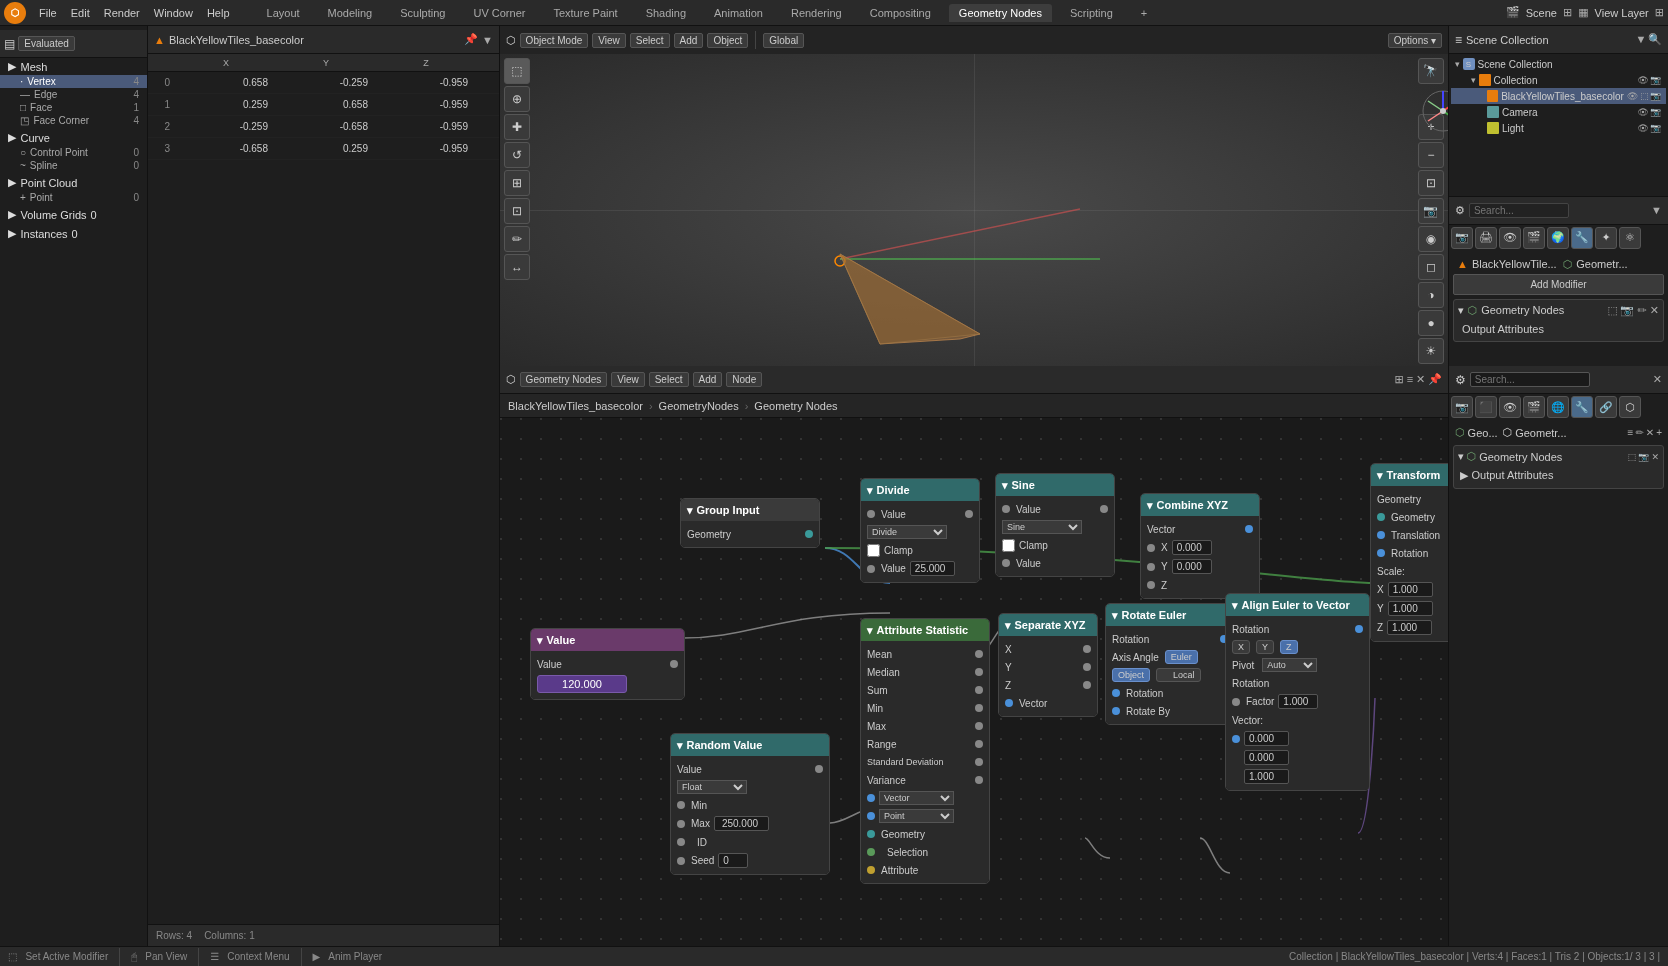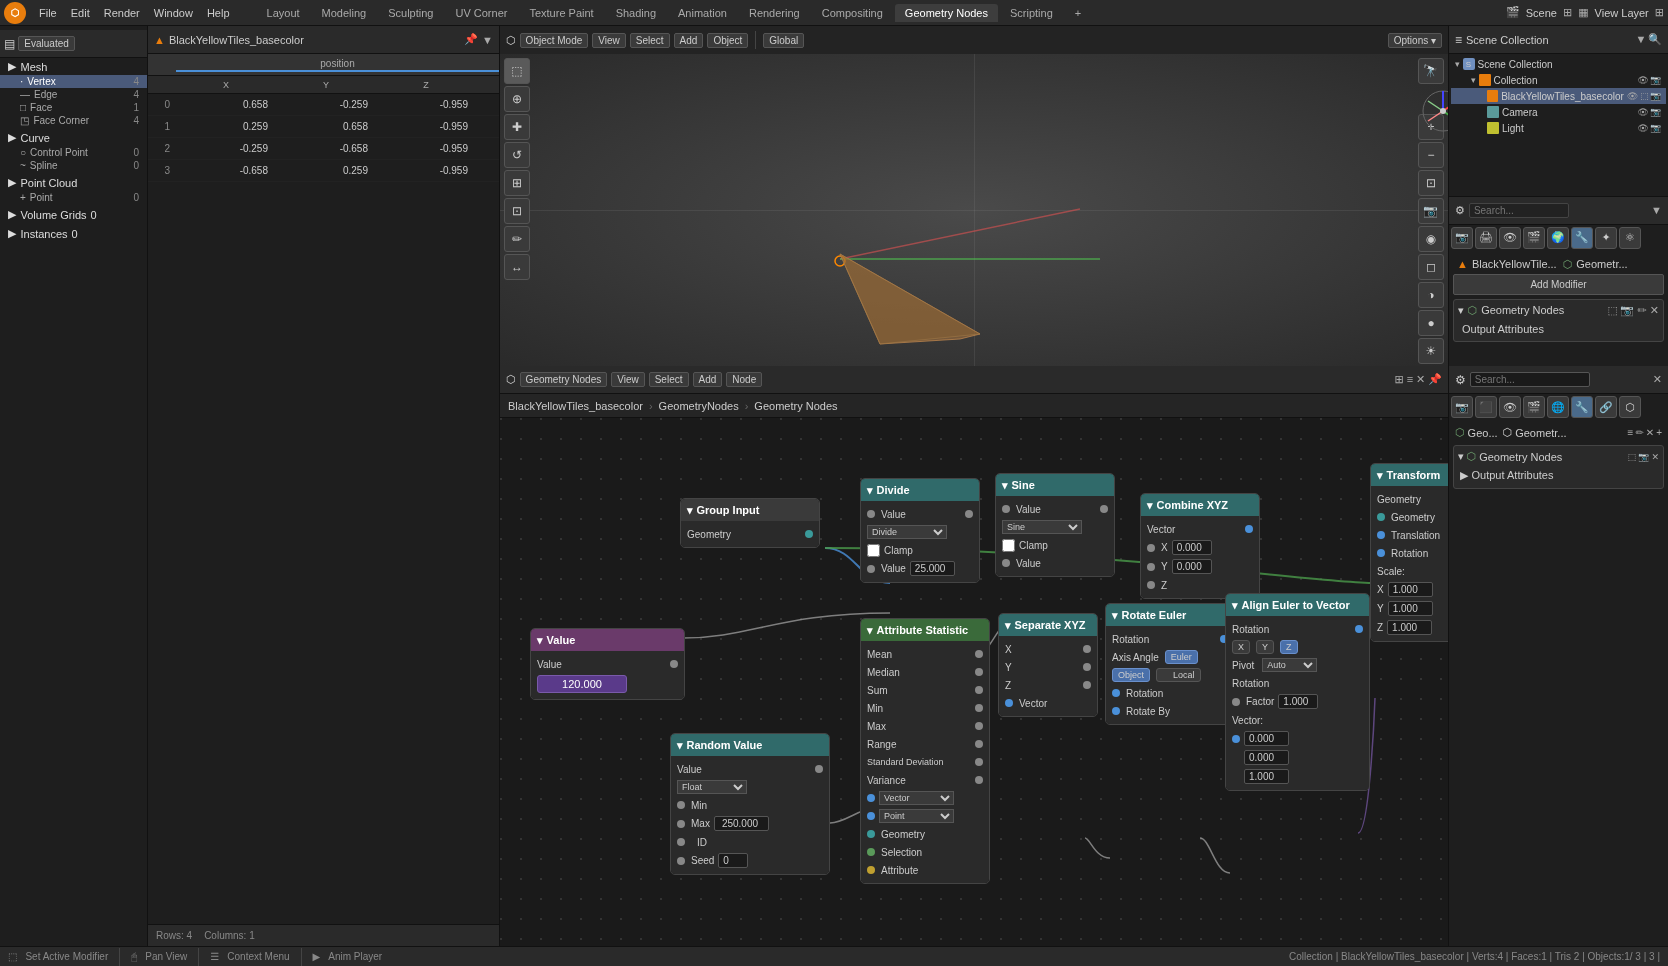--- a/index.html
+++ b/index.html
@@ -37,21 +37,21 @@
     .top-menu-item {
       padding: 2px 7px;
       color: #ccc;
       cursor: pointer;
       border-radius: 3px;
     }
     .workspace-tabs {
       display: flex;
       align-items: center;
       margin-left: 20px;
-      gap: 2px;
+      gap: 8px;
     }
     .workspace-tab {
       padding: 3px 10px;
       color: #aaa;
       cursor: pointer;
       border-radius: 3px 3px 0 0;
     }
     .workspace-tab.active {
       background: #3d3d3d;
       color: #fff;
@@ -619,24 +619,20 @@
 
   <div style="width:352px;background:#1e1e1e;display:flex;flex-direction:column;border-right:1px solid #111;flex-shrink:0;">
 
     <div style="height:28px;background:#2a2a2a;border-bottom:1px solid #111;display:flex;align-items:center;padding:0 6px;gap:4px;">
       <span style="color:#e87d0d;">▲</span>
       <span style="font-size:11px;">BlackYellowTiles_basecolor</span>
       <span style="margin-left:auto;color:#aaa;cursor:pointer;">📌</span>
       <span style="color:#aaa;cursor:pointer;">▼</span>
     </div>
 
-    <div style="height:22px;background:#333;display:flex;align-items:center;border-bottom:1px solid #111;">
-      <div style="width:28px;"></div>
-      <div style="flex:1;text-align:center;font-size:10px;color:#aaa;border-bottom:2px solid #4a90d9;padding-bottom:1px;">position</div>
-    </div>
     <div style="height:18px;background:#2a2a2a;display:flex;align-items:center;border-bottom:1px solid #111;">
       <div style="width:28px;"></div>
       <div style="width:100px;text-align:center;font-size:9px;color:#aaa;">X</div>
       <div style="width:100px;text-align:center;font-size:9px;color:#aaa;">Y</div>
       <div style="width:100px;text-align:center;font-size:9px;color:#aaa;">Z</div>
     </div>
 
     <div style="flex:1;overflow:auto;">
       <div class="data-row">
         <div class="row-num">0</div>
@@ -1071,21 +1067,21 @@
                 <select style="background:#3a3a3a;border:1px solid #555;color:#ccc;font-size:9px;width:75px;">
                   <option>Point</option>
                 </select>
               </div>
               <div class="node-row">
                 <span class="node-socket socket-teal"></span>
                 <span style="margin-left:2px;">Geometry</span>
               </div>
               <div class="node-row">
                 <span class="node-socket socket-green"></span>
-                <span style="margin-left:2px;text-align:right;">Selection</span>
+                <span style="margin-left:8px;text-align:right;">Selection</span>
               </div>
               <div class="node-row">
                 <span class="node-socket socket-yellow"></span>
                 <span style="margin-left:2px;">Attribute</span>
               </div>
             </div>
           </div>
 
           <div class="node" style="left:498px;top:195px;width:100px;">
             <div class="node-header header-teal">

